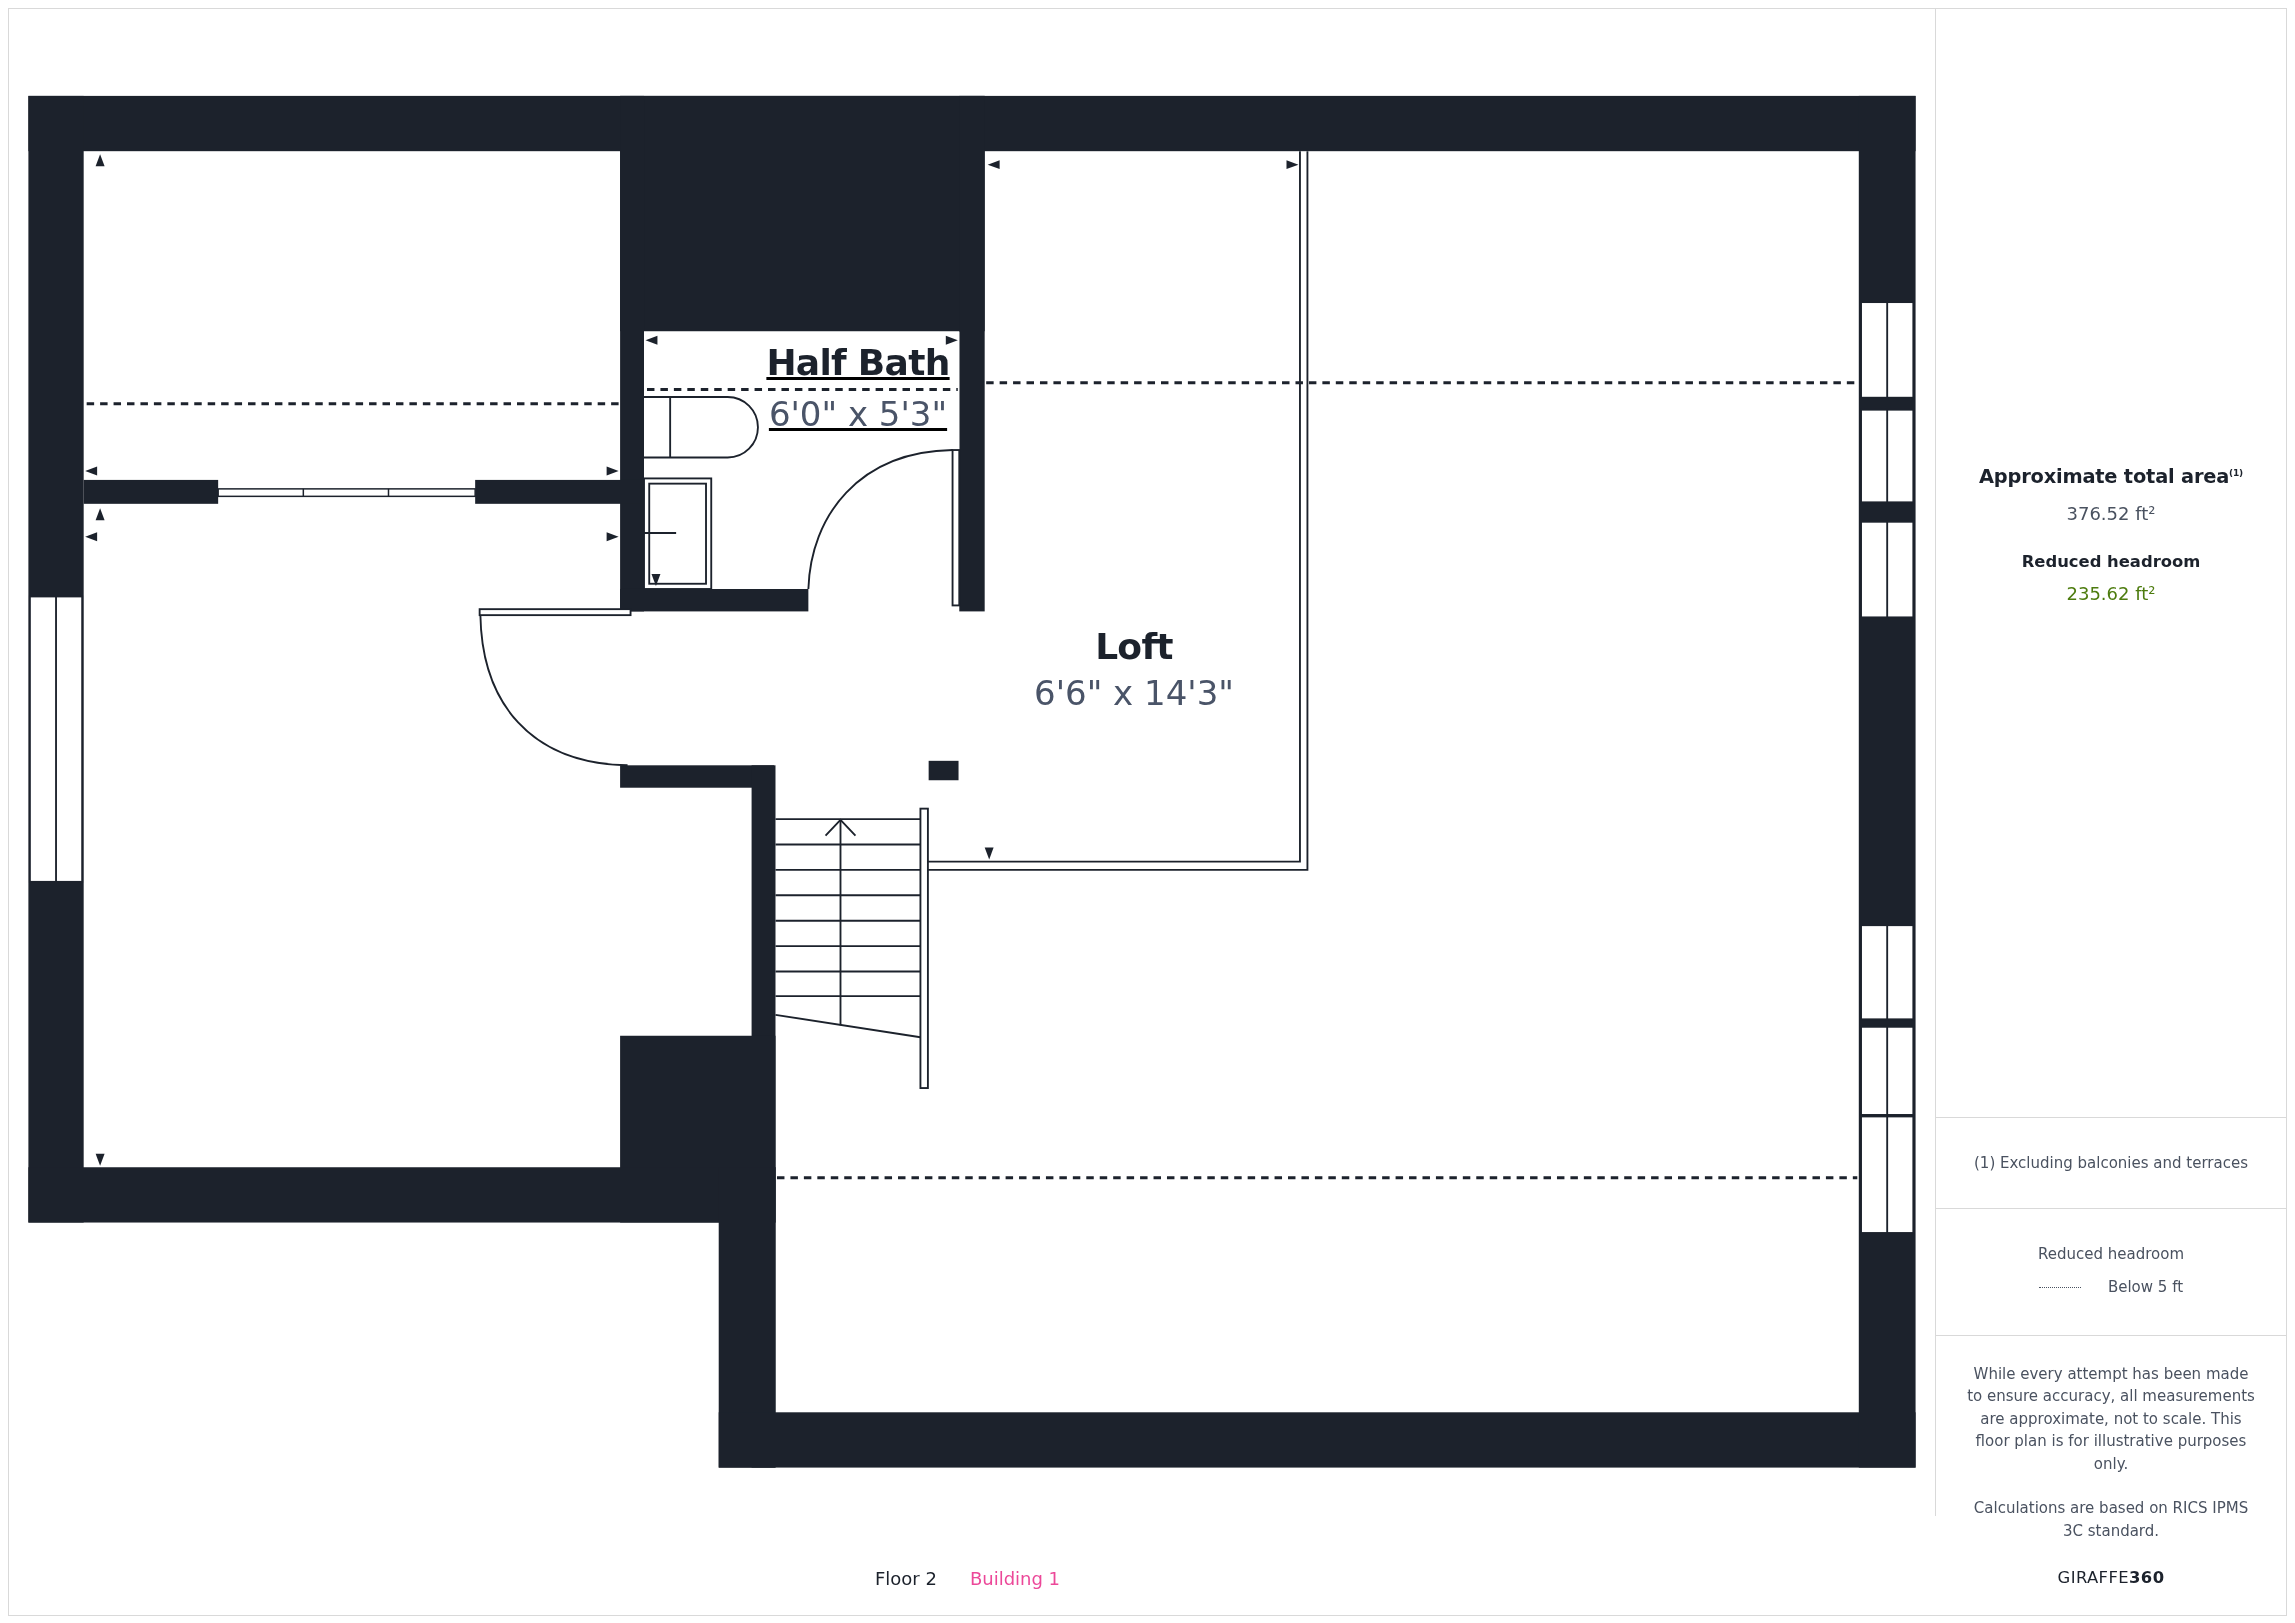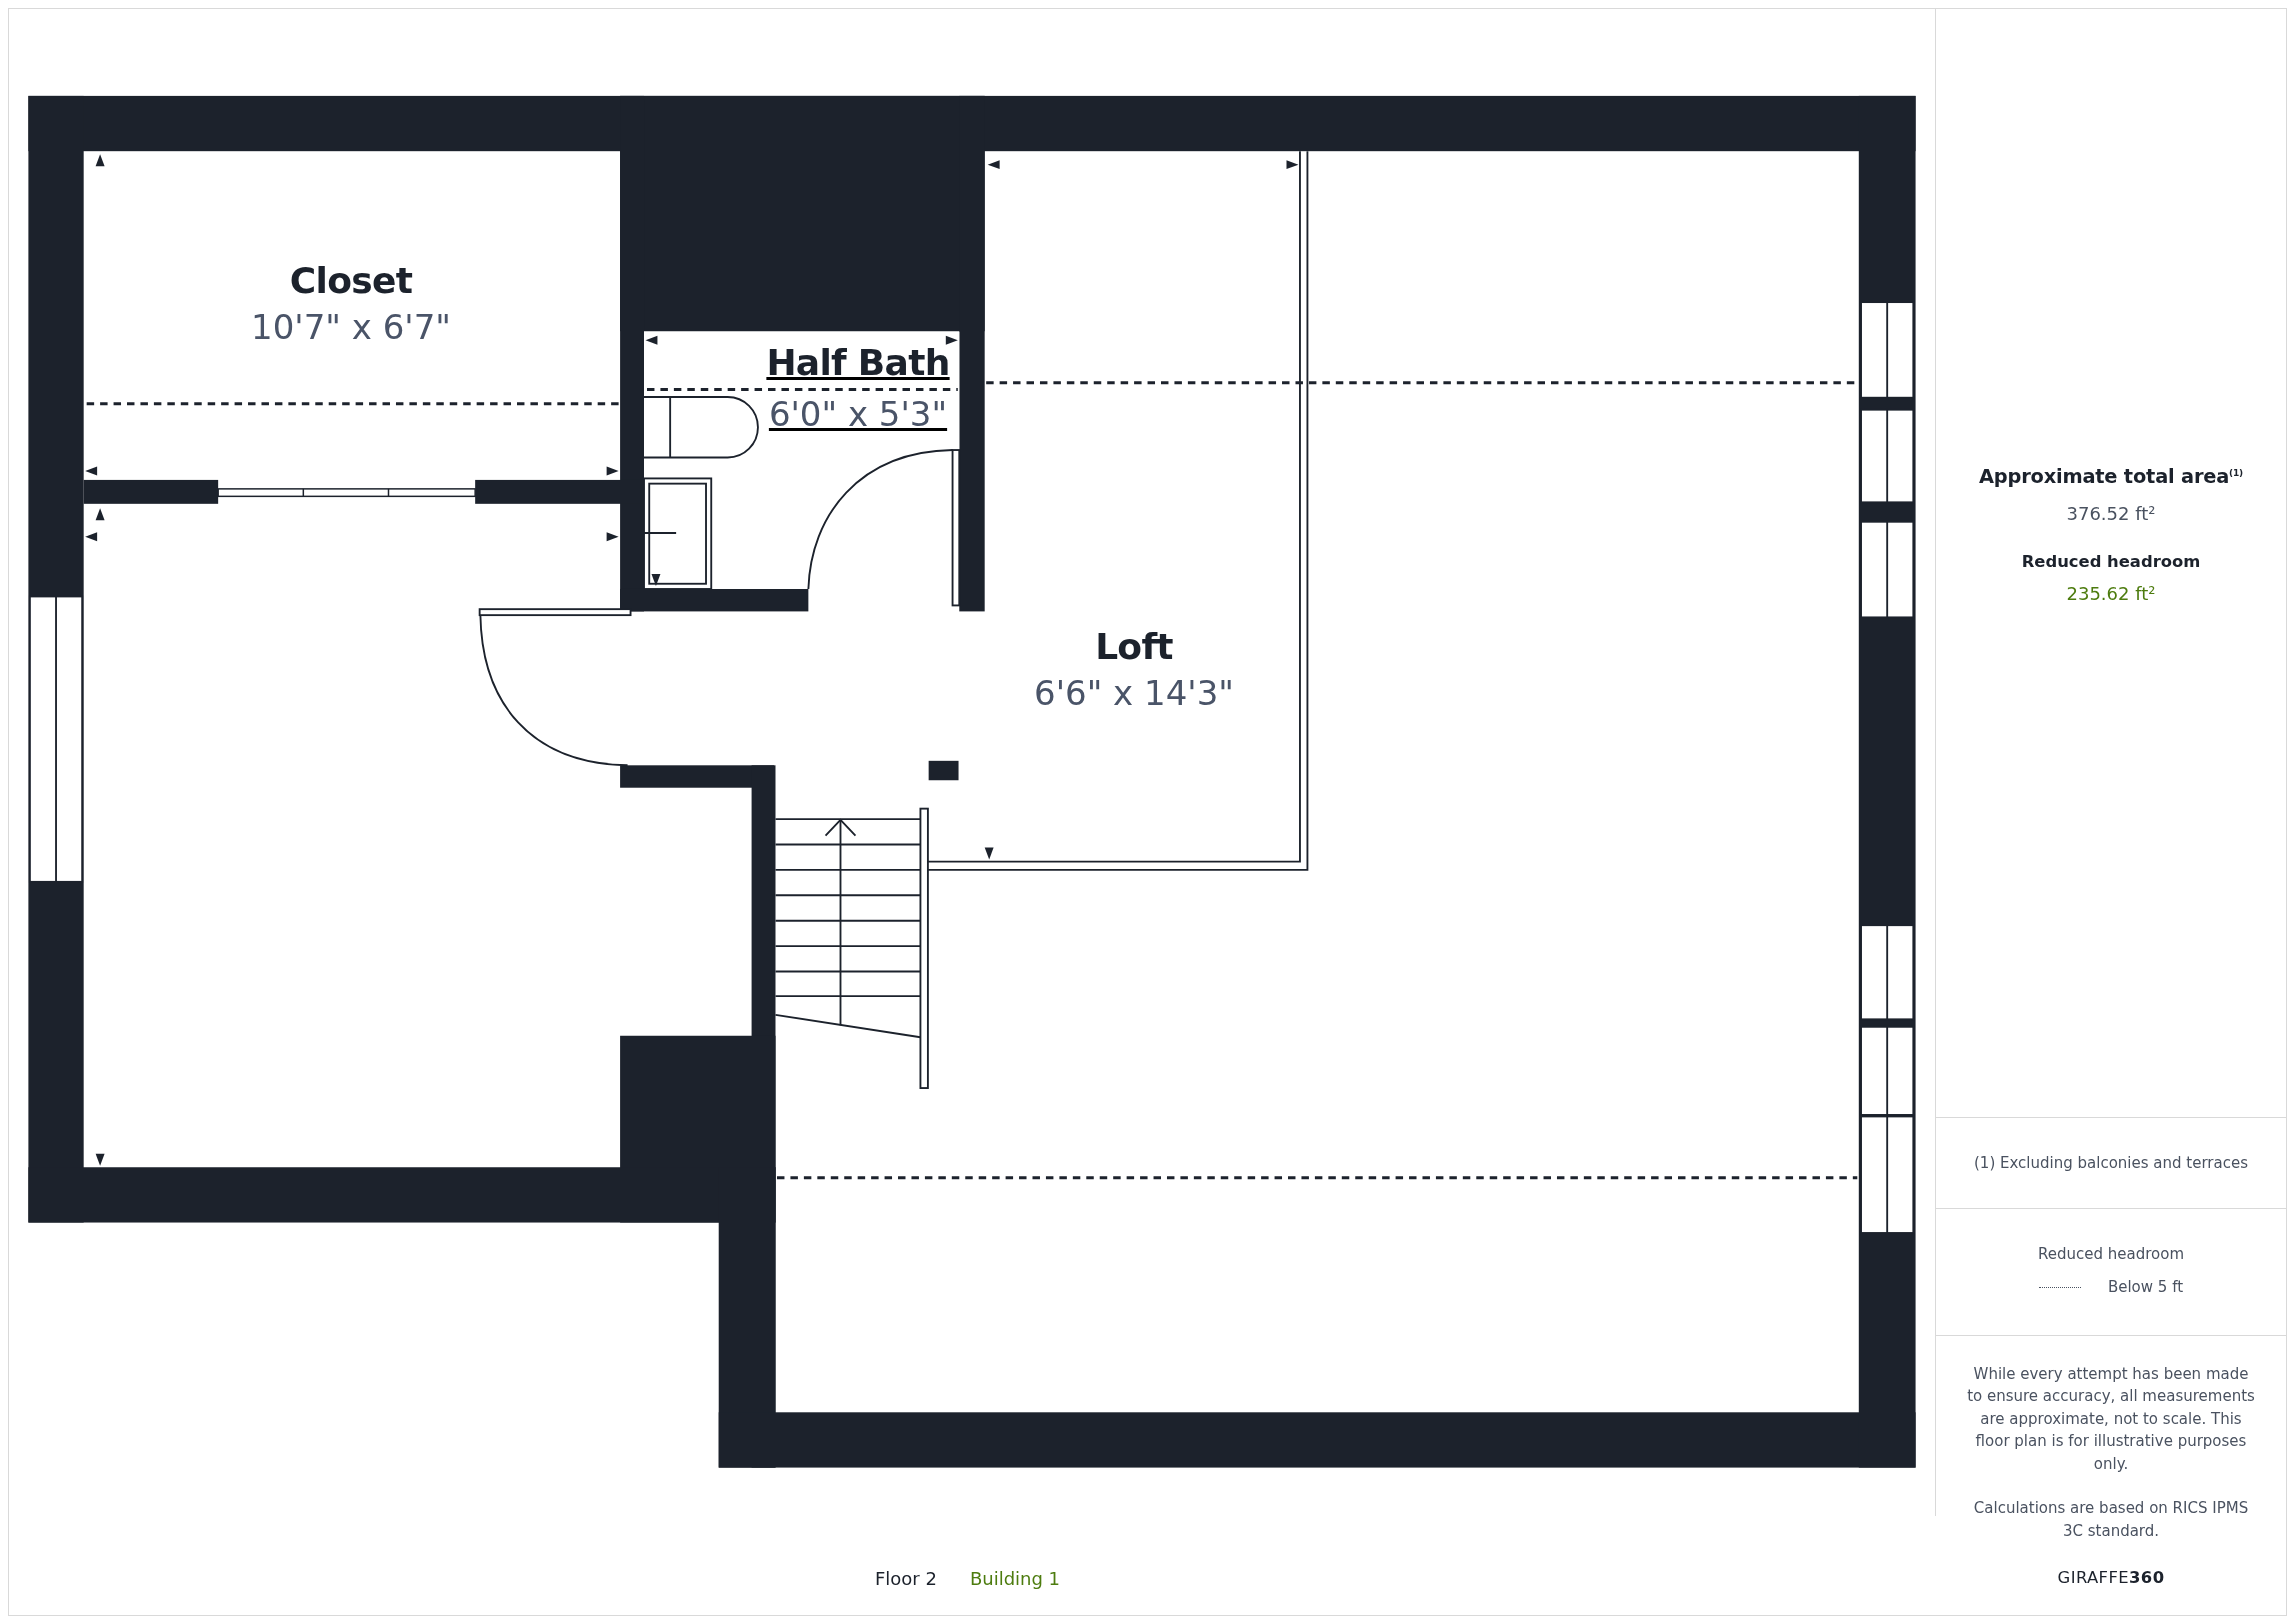--- a/index.html
+++ b/index.html
@@ -22,21 +22,21 @@
     .legend-row { display: flex; align-items: center; justify-content: center; margin-top: 15px; gap: 27px; }
     .legend-line { width: 42px; border-top: 1.5px dotted #4a5260; }
     .legend-label { font-family: "DejaVu Sans", sans-serif; font-size: 15px; color: #4a5260; }
     .sb-disclaimer { top: 1327px; height: 281px; border-top: 1.5px solid #d9d9d9; padding: 27px 30px 0 30px; }
     .disc-text { font-family: "DejaVu Sans", sans-serif; font-size: 15px; line-height: 22.4px; color: #4a5260; }
     .disc-text2 { margin-top: 22.4px; }
     .brand { margin-top: 25.4px; font-family: "DejaVu Sans", sans-serif; font-size: 16.4px; color: #1c222c; letter-spacing: 0.4px; }
     .brand b { font-weight: bold; }
     .footer { position: absolute; top: 1568px; left: 0; width: 1935px; text-align: center; font-family: "DejaVu Sans", sans-serif; font-size: 18px; }
     .footer .floor { font-weight: normal; color: #1c222c; }
-    .footer .building { color: #4d7c0f; margin-left: 33px; }
+    .footer .building { color: #ec4899; margin-left: 33px; }
     .room-label { position: absolute; text-align: center; transform: translateX(-50%); white-space: nowrap; }
     .room-name { font-family: "DejaVu Sans", sans-serif; font-weight: bold; font-size: 36px; color: #1c222c; letter-spacing: -0.7px; }
     .room-dim { font-family: "DejaVu Sans", sans-serif; font-size: 34px; color: #4a5468; margin-top: 6px; }
   </style>
 </head>
 <body>
 
 <div class="frame"></div>
 
 <div class="plan">
@@ -160,24 +160,20 @@
       <polygon points="864,455 880,449 880,461"></polygon>
       <polygon points="1282,455 1266,449 1266,461"></polygon>
       <polygon points="878,784 872,768 884,768"></polygon>
       <polygon points="1322,220 1338,214 1338,226"></polygon>
       <polygon points="1738,220 1722,214 1722,226"></polygon>
       <polygon points="1324,1150 1318,1134 1330,1134"></polygon>
     </g>
   </svg>
 
   
-  <div class="room-label" style="left:351px; top:260px;">
-    <div class="room-name">Closet</div>
-    <div class="room-dim">10'7" x 6'7"</div>
-  </div>
   <div class="room-label" style="left:858px; top:342px; background:transparent;text-decoration:underline;">
     <div class="room-name">Half Bath</div>
     <div class="room-dim" style="margin-top:10.5px;">6'0" x 5'3"</div>
   </div>
   <div class="room-label" style="left:1134px; top:626px;">
     <div class="room-name">Loft</div>
     <div class="room-dim">6'6" x 14'3"</div>
   </div>
 
   <div class="footer">

